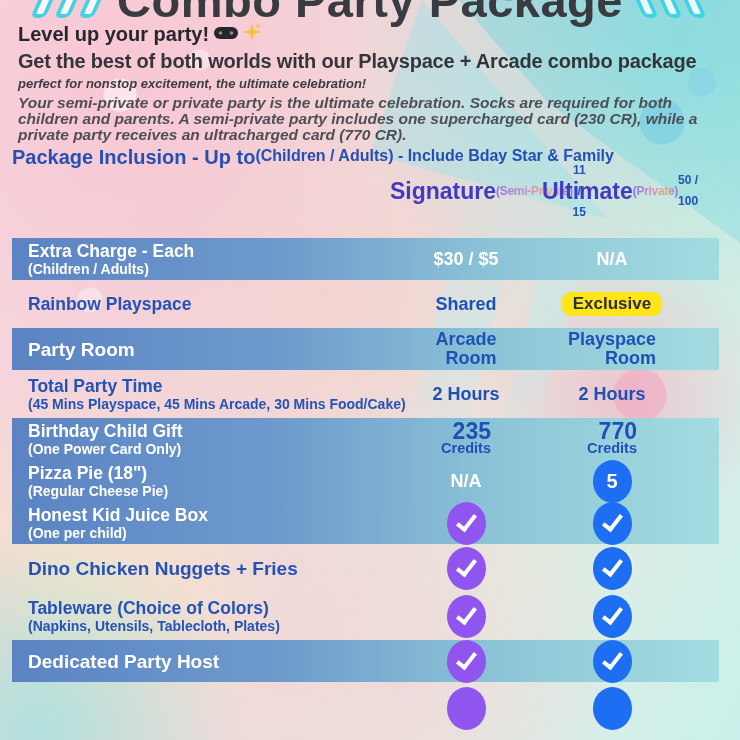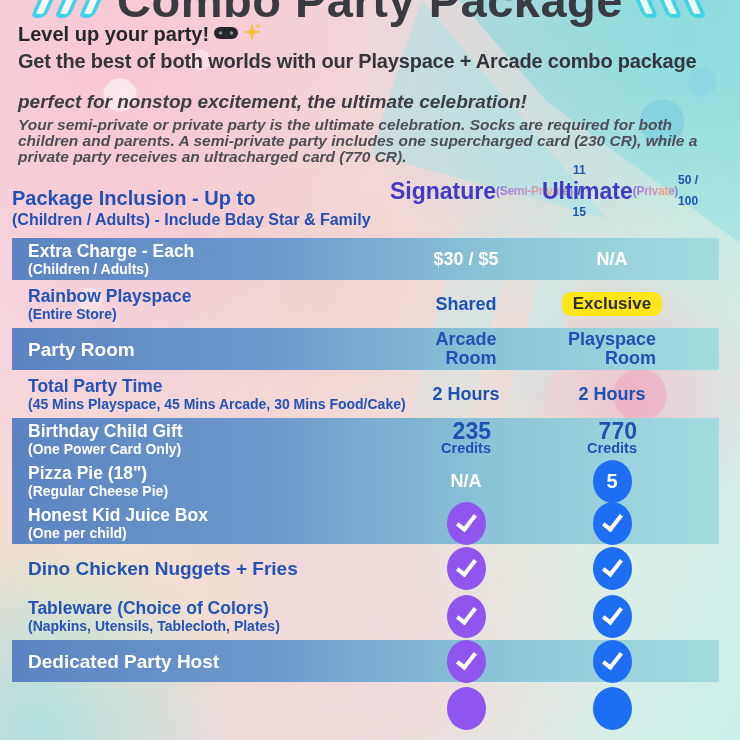--- a/index.html
+++ b/index.html
@@ -45,26 +45,26 @@
     border:4px solid #3ed3e6; background:rgba(255,255,255,0.82); }
   .deco-l { transform:skewX(-24deg); }
   .deco-r { transform:skewX(24deg); }
   .dl1{left:40px}.dl2{left:64px}.dl3{left:88px}
   .dr1{left:634px}.dr2{left:658px}.dr3{left:682px}
 
   
   .intro { position:absolute; top:23px; left:18px; width:712px; }
   .intro-l1 { font-size:20px; font-weight:800; color:#26272c; display:flex; align-items:center; gap:5px; }
   .intro-l2 { font-size:20px; font-weight:800; color:#34353b; letter-spacing:-0.2px; margin-top:4px; white-space:nowrap; }
-  .intro-l3 { font-size:19px; font-weight:700; font-style:italic; color:#3c3d43; margin-top:18px; }
+  .intro-l3 { font-size:13px; font-weight:700; font-style:italic; color:#3c3d43; margin-top:3px; }
   .intro-note { font-size:15.5px; font-weight:700; font-style:italic; color:#4e4f56; line-height:16px; margin-top:4px; width:706px; }
 
   
   .header-band { position:absolute; top:146px; left:12px; width:707px; height:86px; display:flex; }
-  .hdr-left { width:378px; display:flex; flex-direction:column; justify-content:flex-end; padding-bottom:2px; }
+  .hdr-left { width:378px; display:flex; padding-bottom:2px; }
   .hdr-left-title { font-size:20px; font-weight:800; color:#2450b5; line-height:23px; white-space:nowrap; }
   .hdr-left-sub   { font-size:16px; font-weight:800; color:#2450b5; line-height:20px; white-space:nowrap; }
   .hdr-col { display:flex; flex-direction:row; align-items:center; padding-top:3px; text-align:center; }
   .hdr-col-sig { width:152px; } .hdr-col-ult { width:140px; }
   .hdr-spacer { width:37px; }
   .hdr-name { font-size:23px; font-weight:800; color:#4239c4; line-height:26px; }
   .hdr-type { font-size:12px; font-weight:800; line-height:24px; letter-spacing:-0.3px; white-space:nowrap;
     color:#9a7be0;
     background:linear-gradient(90deg,#8a6fe6 0%,#c98cc2 35%,#f0a47e 72%,#8678e2 100%);
     -webkit-background-clip:text; background-clip:text; -webkit-text-fill-color:transparent; }
@@ -175,21 +175,20 @@
       <div class="cell cell-ult">
           <div class="cell-lines tone-white">
             <div class="line">N/A</div>
           </div>
         </div>
       <div class="row-spacer"></div>
     </div>
       <div class="row">
       <div class="row-label">
         <div class="row-label-main">Rainbow Playspace</div>
-        <div class="row-label-sub">(Entire Store)</div>
       </div>
       <div class="cell cell-sig">
           <div class="cell-lines tone-blue">
             <div class="line">Shared</div>
           </div>
         </div>
       <div class="cell cell-ult">
           <span class="badge">Exclusive</span>
         </div>
       <div class="row-spacer"></div>

